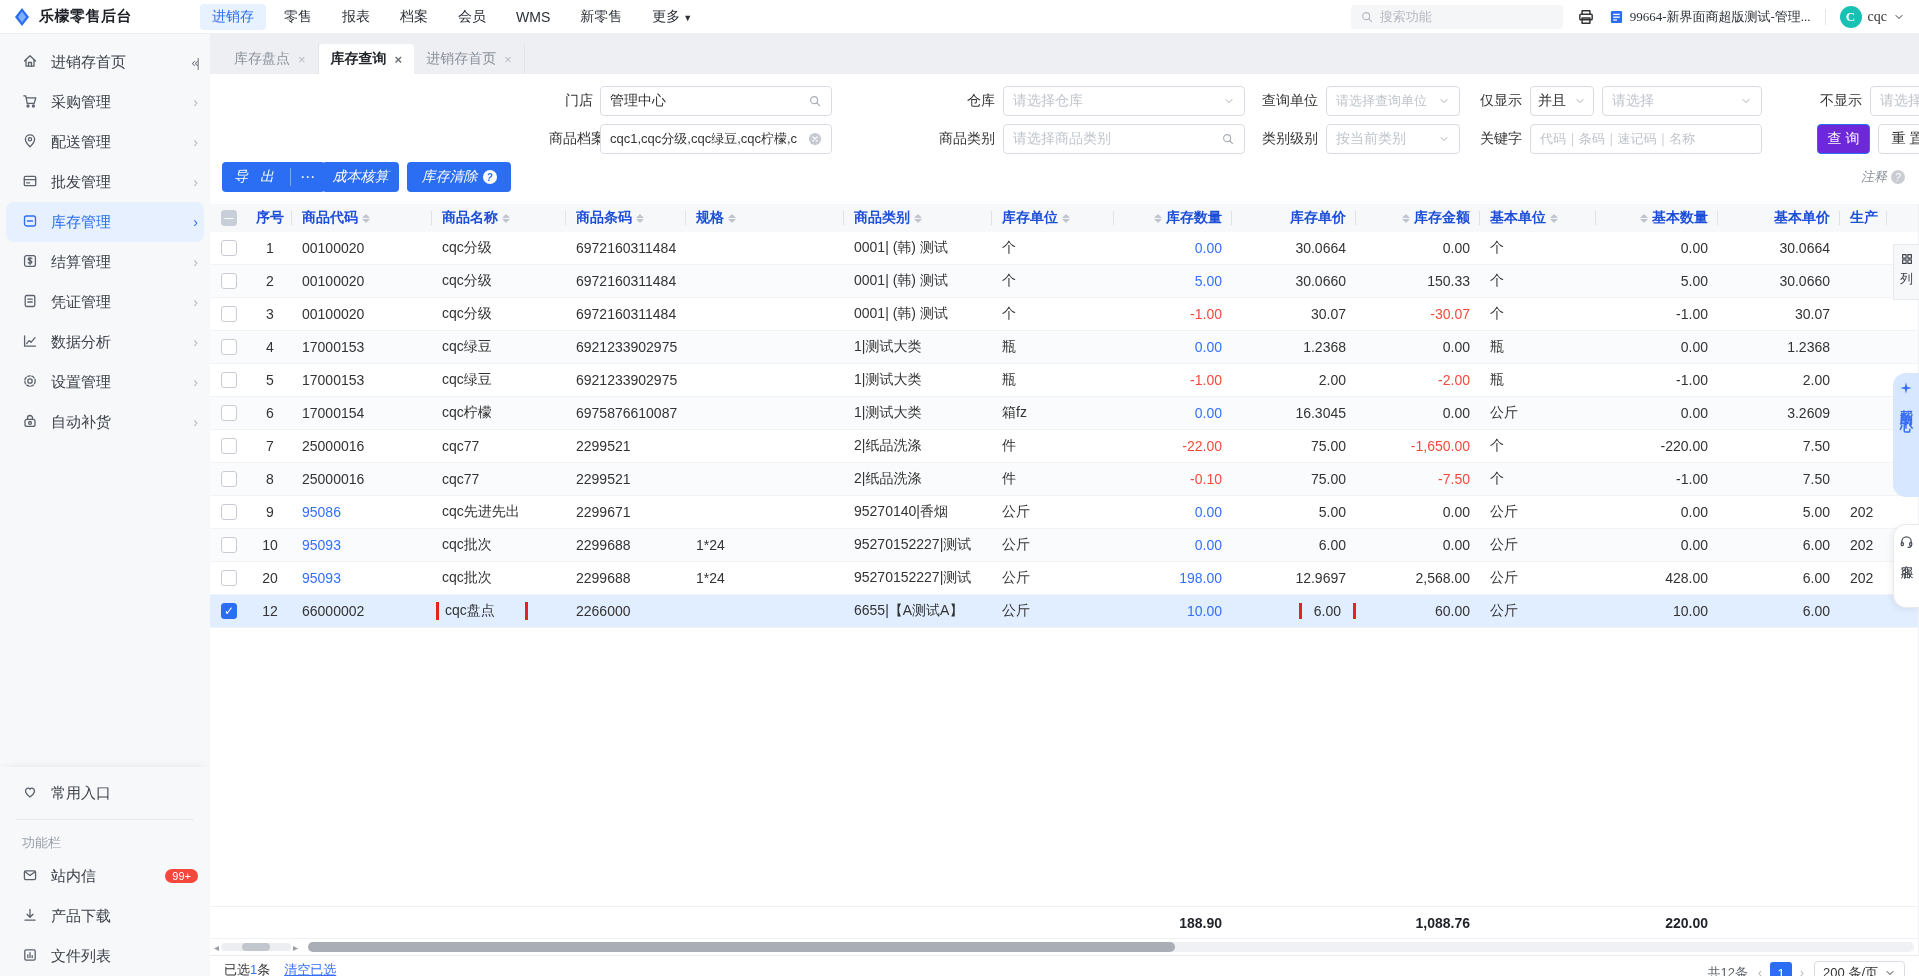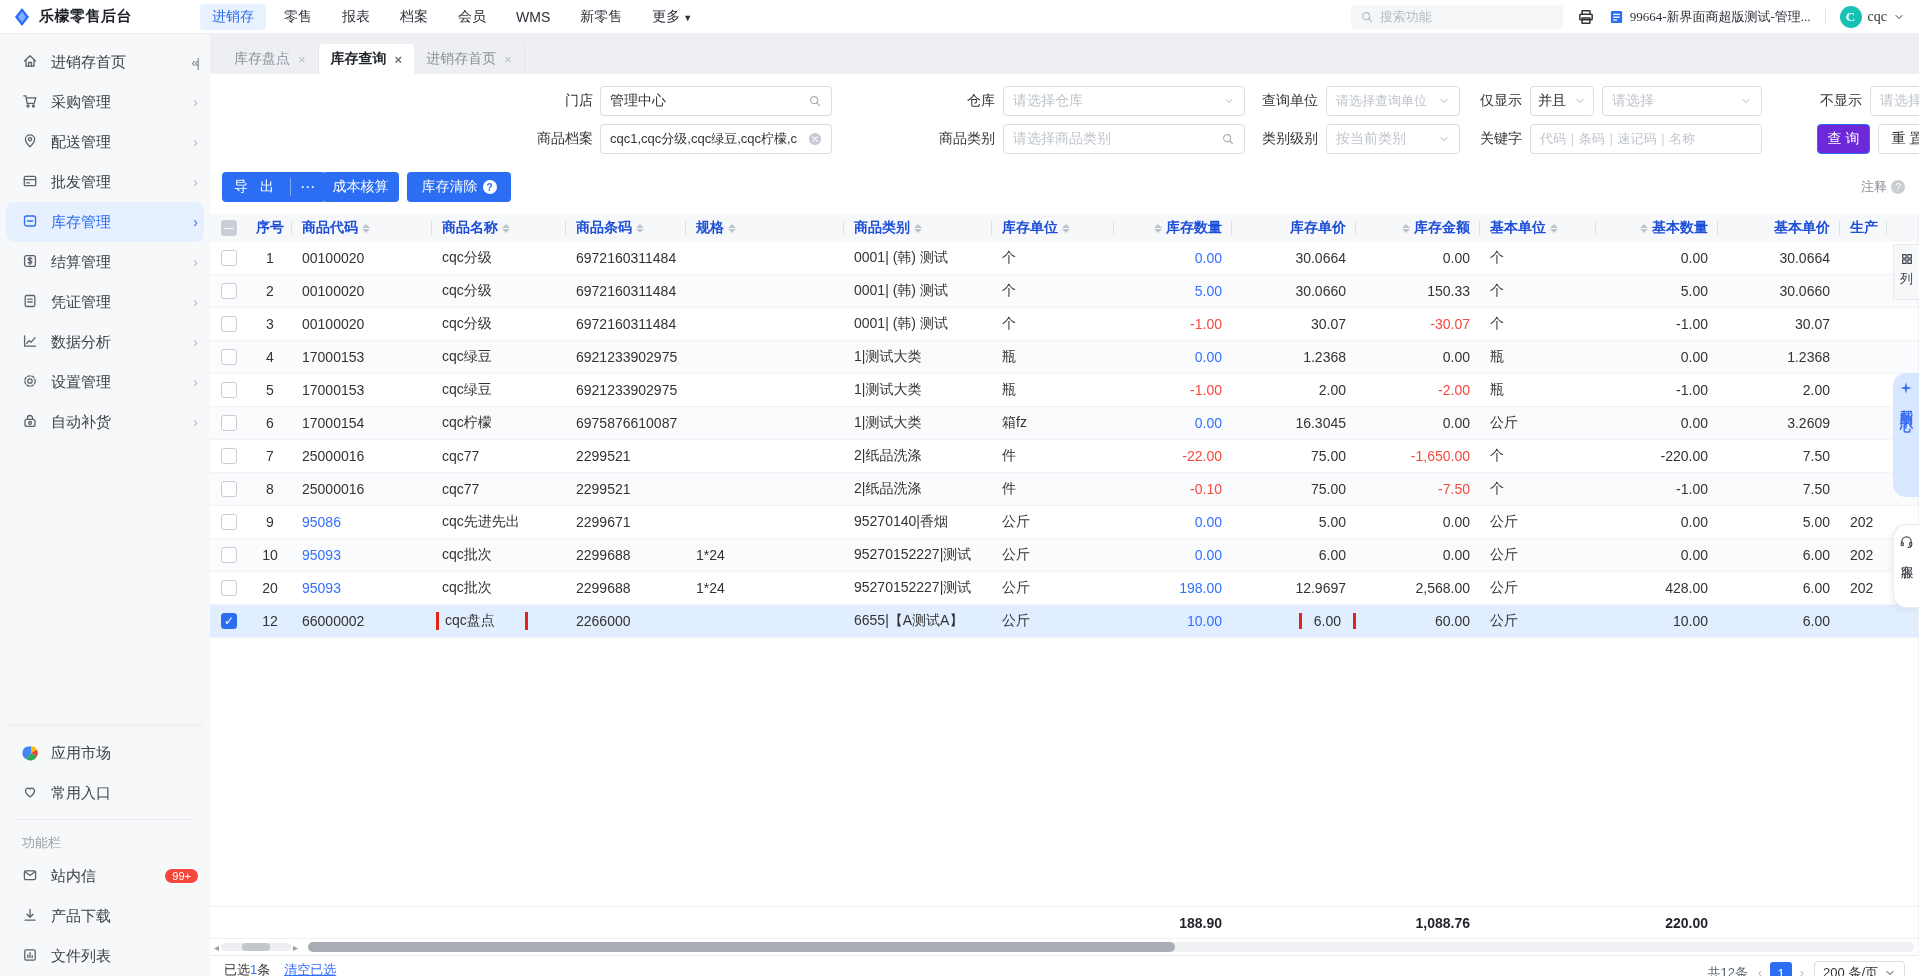--- a/index.html
+++ b/index.html
@@ -58,21 +58,21 @@
   .fbox { position:absolute; height:30px; border:1px solid #d9dce3; border-radius:4px; background:#fff; display:flex; align-items:center; padding:0 9px; gap:6px; font-size:14px; }
   .fbox .grow { flex:1; white-space:nowrap; overflow:hidden; }
   .ph { color:#bfc4cc; }
   .fval { color:#333; }
   .chev, .mag, .clearx { flex-shrink:0; color:#a8adb6; }
   .btn { height:30px; border-radius:4px; display:flex; align-items:center; justify-content:center; cursor:pointer; font-size:14px; position:absolute; }
   .btn-primary { background:#6d28d9; color:#fff; border:1px solid #2b6df3; }
   .btn-default { background:#fff; color:#333; border:1px solid #d9dce3; }
 
   
-  .toolbar { height:30px; margin-top:10px; position:relative; }
+  .toolbar { height:30px; margin-top:0; position:relative;font-style:italic; }
   .tbtn { position:absolute; top:0; height:30px; background:#2b6df3; color:#fff; border-radius:4px; display:flex; align-items:center; justify-content:center; font-size:14px; cursor:pointer; }
   .tsplit { display:flex; align-items:stretch; padding:0; }
   .tsplit .seg1 { padding:0 12px; display:flex; align-items:center; letter-spacing:4px; }
   .tsplit .segline { width:1px; background:rgba(255,255,255,.4); margin:6px 0; }
   .tsplit .seg2 { padding:0 9px; display:flex; align-items:center; font-size:15px; letter-spacing:1px; }
   .qbadge { width:14px; height:14px; border-radius:50%; background:#fff; color:#2b6df3; font-size:10px; font-weight:bold; display:flex; align-items:center; justify-content:center; margin-left:5px; }
   .note { position:absolute; right:14px; top:6px; color:#8b919b; font-size:13px; display:flex; align-items:center; gap:4px; }
   .qgray { width:14px; height:14px; border-radius:50%; background:#c9ccd3; color:#fff; font-size:10px; display:flex; align-items:center; justify-content:center; }
 
   
@@ -300,31 +300,20 @@
             </svg>
           </span>
           <span class="s-label">自动补货</span>
           <span class="s-chev">›</span>
         </div>
       </div>
     <div class="s-bottom">
       <div id="side-bottom">
           <div class="s-item">
             <span class="s-icon">
-              <svg width="18" height="18" viewBox="0 0 16 16">
-                <path d="M8 8 L8 2 A6 6 0 0 1 13.2 5 Z" fill="#fbbc05"></path>
-                <path d="M8 8 L13.2 5 A6 6 0 0 1 13.2 11 Z" fill="#ea4335"></path>
-                <path d="M8 8 L13.2 11 A6 6 0 0 1 4 13.5 Z" fill="#34a853"></path>
-                <path d="M8 8 L4 13.5 A6 6 0 0 1 4 2.5 L8 2 Z" fill="#4285f4"></path>
-              </svg>
-            </span>
-            <span class="s-label">应用市场</span>
-          </div>
-          <div class="s-item">
-            <span class="s-icon">
               <svg width="16" height="16" viewBox="0 0 16 16" fill="none" stroke="currentColor" stroke-width="1.3" stroke-linecap="round" stroke-linejoin="round">
                 <path d="M8 13 C3.2 9.8 2.6 6.2 4.5 4.7 C6 3.6 7.5 4.3 8 5.3 C8.5 4.3 10 3.6 11.5 4.7 C13.4 6.2 12.8 9.8 8 13 Z"></path>
               </svg>
             </span>
             <span class="s-label">常用入口</span>
           </div>
         </div>
       <div class="s-divider"></div>
       <div class="s-section">功能栏</div>
       <div id="side-tools">
@@ -424,21 +413,21 @@
                 </svg>
               </span>
           </div>
           <span class="flabel" style="left:1595px;width:57px">不显示</span>
           <div class="fbox" style="left:1660px;width:233px">
             <span class="grow ph">请选择</span>
 
           </div>
         </div>
         <div class="frow">
-          <span class="flabel" style="left:300px;width:83px">商品档案</span>
+          <span class="flabel" style="left:312px;width:83px">商品档案</span>
           <div class="fbox" style="left:390px;width:232px">
             <span class="grow fval" style="font-size:13px">cqc1,cqc分级,cqc绿豆,cqc柠檬,c</span>
             <span class="clearx">
                 <svg width="14" height="14" viewBox="0 0 16 16">
                   <circle cx="8" cy="8" r="7" fill="#c6cad1"></circle>
                   <path d="M5.5 5.5 L10.5 10.5 M10.5 5.5 L5.5 10.5" stroke="#fff" stroke-width="1.4" stroke-linecap="round"></path>
                 </svg>
               </span>
           </div>
           <span class="flabel" style="left:700px;width:85px">商品类别</span>

